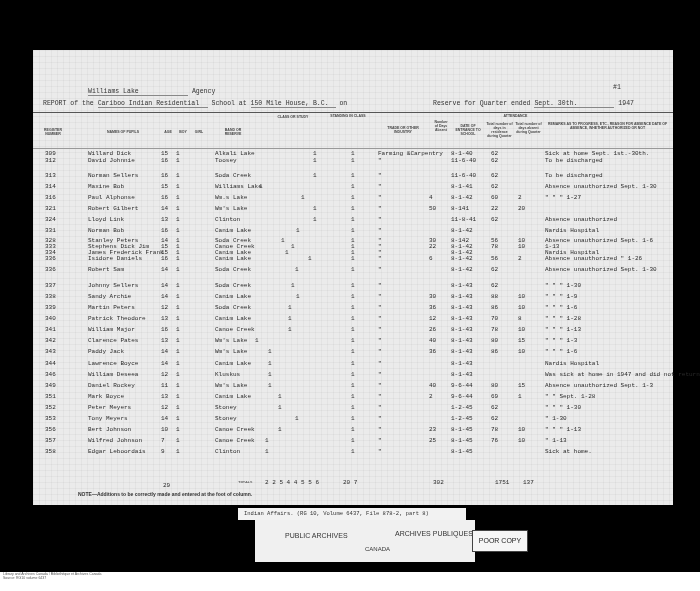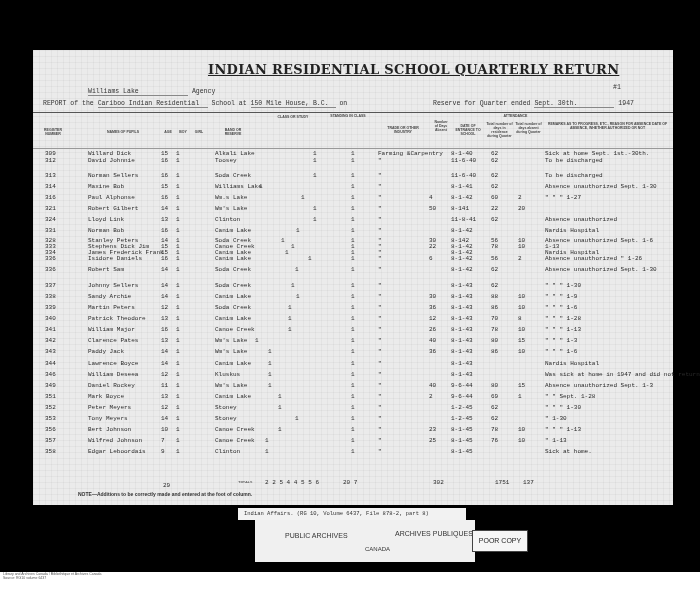--- a/index.html
+++ b/index.html
@@ -21,21 +21,20 @@
   .stamp{position:absolute;left:255px;top:520px;width:220px;height:42px;background:#f0f0f0;}
   .stamp span{position:absolute;font-family:"Liberation Sans",sans-serif;font-size:7px;color:#333;}
   .poor{position:absolute;left:472px;top:530px;width:54px;height:20px;background:#f6f6f6;border:1px solid #444;font-family:"Liberation Sans",sans-serif;font-size:7px;line-height:20px;text-align:center;color:#222;}
   .footer{position:absolute;left:0;top:572px;width:700px;height:19px;background:#fff;font-family:"Liberation Sans",sans-serif;font-size:3.5px;color:#555;}
   .footer div{padding-left:3px;line-height:4px;}
 </style>
 </head>
 <body>
 
 <div class="sheet">
-  <div class="title">INDIAN RESIDENTIAL SCHOOL QUARTERLY RETURN</div>
 
   <div class="hdr-line" style="left:55px;top:38px;">
     <span class="blank" style="width:100px;">Williams Lake</span>
     <span>Agency</span>
   </div>
   <div class="hdr-line" style="left:580px;top:34px;">#1</div>
 
   <div class="hdr-line" style="left:10px;top:50px;">
     <span>REPORT of the</span>
     <span class="blank" style="width:110px;">Cariboo Indian Residential</span>

